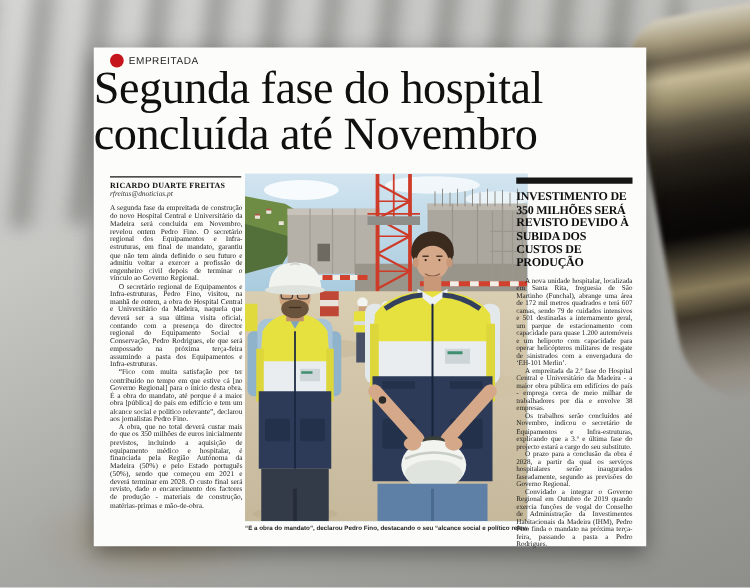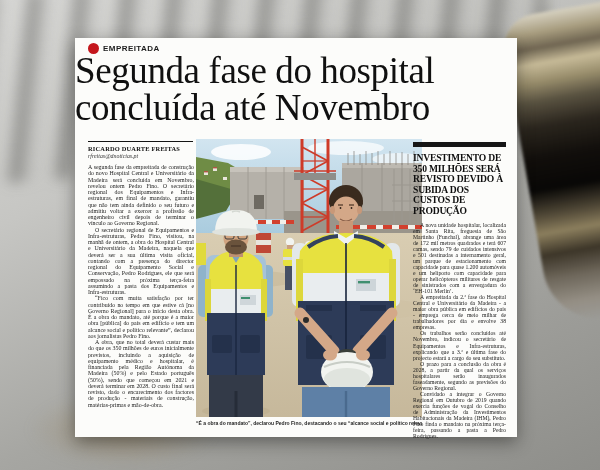--- a/index.html
+++ b/index.html
@@ -16,21 +16,21 @@
     filter:blur(6px);}
   .page-curl{position:absolute;left:499px;top:20px;width:140px;height:312px;
     transform:rotate(-10deg);transform-origin:left top;filter:blur(1.6px);
     border-radius:34px 0 0 56px;
     background:linear-gradient(to bottom,#d6d1c1 0%,#a89d7f 6%,#6f6551 11%,#c6ba97 16%,#958a69 22%,#585140 28%,#2a251d 36%,#110e0b 46%,#080706 56%,#4f4736 64%,#8b7e5d 70%,#3c3528 77%,#6f685c 85%,#948e84 93%,#9b9b97 100%);}
   .page{position:absolute;left:75px;top:38px;width:442px;height:399px;background:#fcfcfa;
     box-shadow:0 5px 16px rgba(18,18,16,.45);z-index:2;}
   .kicker{position:absolute;left:13px;top:5px;display:flex;align-items:center;gap:4px;
     font-family:"Liberation Sans",sans-serif;}
   .kicker-dot{width:11px;height:11px;border-radius:50%;}
-  .kicker-label{font-size:8px;letter-spacing:.45px;color:#1d1d1d;font-weight:bold;}
+  .kicker-label{font-size:8px;letter-spacing:.45px;color:#1d1d1d;}
   .headline{position:absolute;left:0;top:14px;width:424px;margin:0;font-weight:400;
     font-size:37px;line-height:37px;letter-spacing:-.4px;color:#101010;}
   .byline{position:absolute;left:13px;top:103px;width:105px;}
   .byline-rule{height:1px;background:#141414;margin-bottom:3px;}
   .byline-author{font-size:6.4px;font-weight:700;letter-spacing:.2px;color:#101010;}
   .byline-email{font-size:5.9px;font-style:italic;color:#333;margin-top:1px;}
   .col-left{position:absolute;left:13px;top:126px;width:106px;height:270px;overflow:hidden;
     font-size:5.9px;line-height:6.25px;text-align:justify;color:#1c1c1c;hyphens:auto;}
   .col-left p{margin:0;}
   .col-left p + p{text-indent:7px;}

